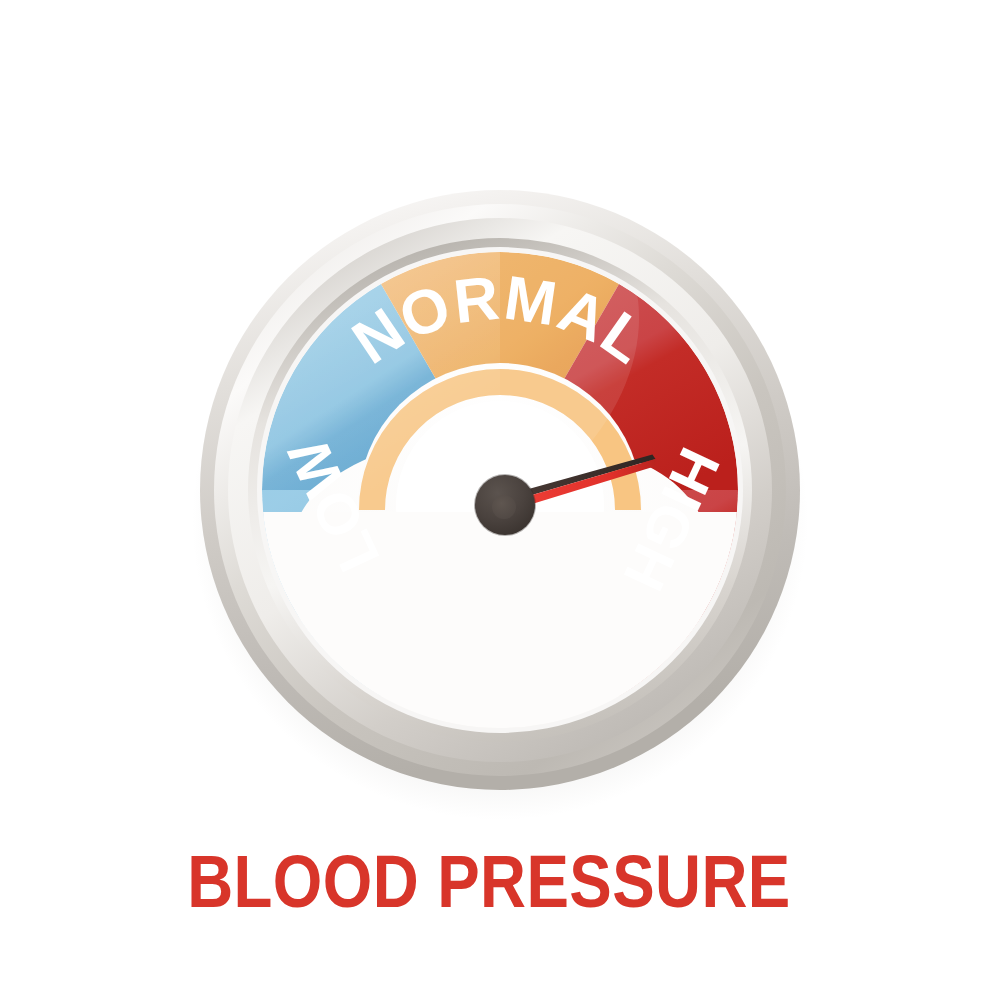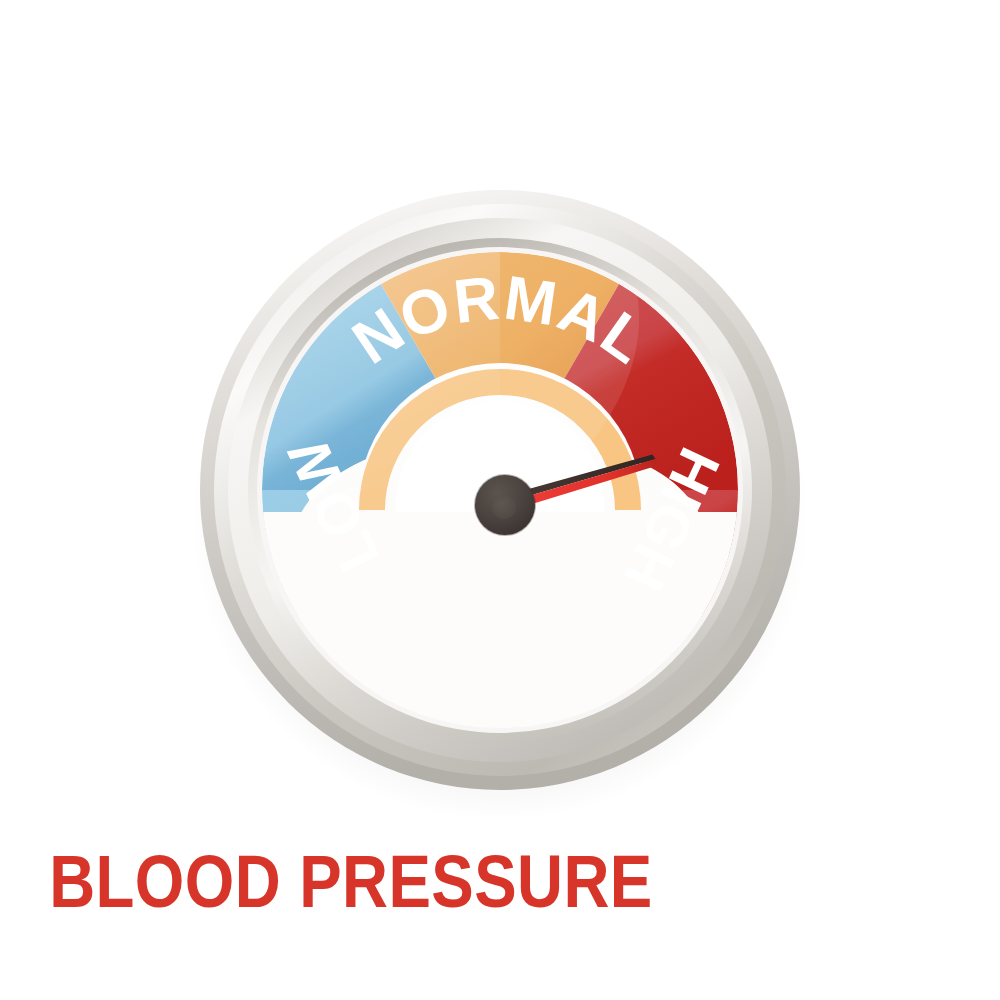--- a/index.html
+++ b/index.html
@@ -34,20 +34,21 @@
     display: block;
     width: 1000px;
     height: 840px;
   }
 
   #caption {
     position: absolute;
     left: 0;
     top: 845px;
     width: 978px;
+    text-align: center;
   }
 
   #caption-text {
     display: inline-block;
     font-family: "Liberation Sans Narrow", "Liberation Sans", sans-serif;
     font-weight: bold;
     font-size: 74px;
     line-height: 1;
     letter-spacing: 0.5px;
     color: #d8352a;

